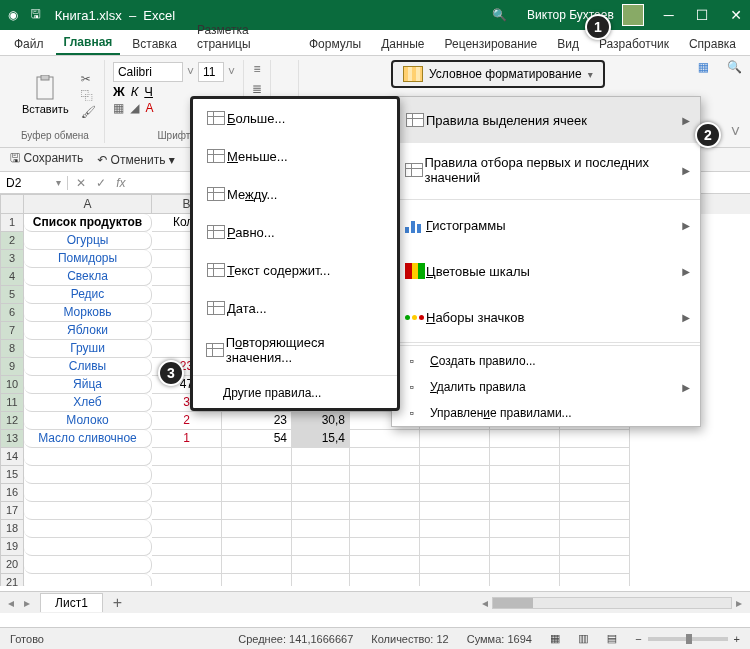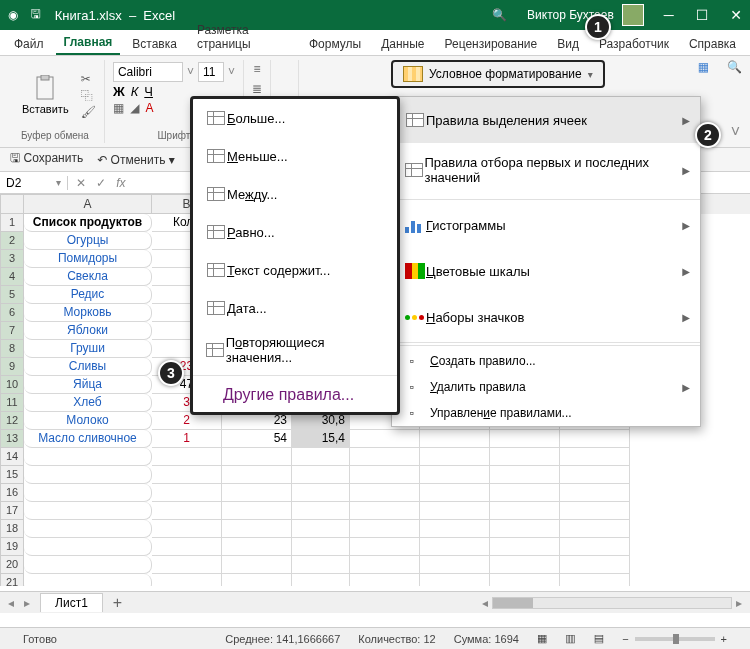--- a/index.html
+++ b/index.html
@@ -62,31 +62,31 @@
 .menu-item:hover, .menu-item.hover { background: #e8e8e8; }
 .menu-item .arrow { position: absolute; right: 10px; color: #666; font-size: 10px; }
 .menu-sep { height: 1px; background: #e0e0e0; margin: 2px 0; }
 .menu-item .mi { width: 22px; height: 22px; display: flex; align-items: center; justify-content: center; }
 .menu-item.small { padding: 5px 12px; font-size: 12px; gap: 10px; }
 .menu-item.small .mi { width: 16px; height: 16px; }
 .underline-letter { text-decoration: underline; }
 
 .submenu { left: 190px; top: 96px; width: 210px; border: 3px solid #222; border-radius: 4px; }
 .submenu .menu-item { padding: 8px 12px; }
-.submenu .other { color: #701a75; font-size: 16px; padding: 8px 30px; }
+.submenu .other { color: #000000; font-size: 12px; padding: 8px 30px; }
 
 .tag { position: absolute; width: 26px; height: 26px; border-radius: 50%; background: #222; color: #fff; display: flex; align-items: center; justify-content: center; font-weight: bold; font-size: 14px; border: 2px solid #fff; box-shadow: 0 0 4px rgba(0,0,0,0.5); z-index: 50; }
 
 .sheet-tabs { position: absolute; bottom: 36px; left: 0; right: 0; height: 22px; background: #f0f0f0; border-top: 1px solid #ccc; display: flex; align-items: center; padding: 0 8px; gap: 10px; font-size: 12px; }
 .sheet-tab { background: #fff; border: 1px solid #ccc; border-bottom: none; padding: 2px 14px; }
 .hscroll { flex: 1; display: flex; justify-content: flex-end; align-items: center; gap: 4px; }
 .hscroll .track { width: 240px; height: 12px; background: #e8e8e8; border: 1px solid #ccc; position: relative; }
 .hscroll .thumb { position: absolute; left: 0; top: 0; height: 100%; width: 40px; background: #bbb; }
 
-.statusbar { position: absolute; bottom: 0; left: 0; right: 0; height: 22px; background: #f0f0f0; border-top: 1px solid #ccc; display: flex; align-items: center; padding: 0 23px; font-size: 11px; color: #444; gap: 18px; }
+.statusbar { position: absolute; bottom: 0; left: 0; right: 0; height: 22px; background: #f0f0f0; border-top: 1px solid #ccc; display: flex; align-items: center; padding: 0 10px; font-size: 11px; color: #444; gap: 18px; }
 .statusbar .spacer { flex: 1; }
 .zoom { display: flex; align-items: center; gap: 6px; }
 .zoom .ztrack { width: 80px; height: 4px; background: #ccc; position: relative; }
 .zoom .zthumb { position: absolute; left: 38px; top: -3px; width: 6px; height: 10px; background: #888; }
 
 .vstack { display:flex; flex-direction:column; gap:2px; }
 .ico-grid { width:18px; height:14px; border:1px solid #888; background:linear-gradient(#fff,#fff); position:relative; }
 .ico-grid::before { content:''; position:absolute; left:0; top:4px; right:0; height:1px; background:#888; }
 .ico-grid::after { content:''; position:absolute; left:5px; top:0; bottom:0; width:1px; background:#888; }
 .ico-cf { width:20px; height:16px; border:1px solid #a08020; background:repeating-linear-gradient(90deg,#ffd070,#ffd070 4px,#ffe8b0 4px,#ffe8b0 8px); }

